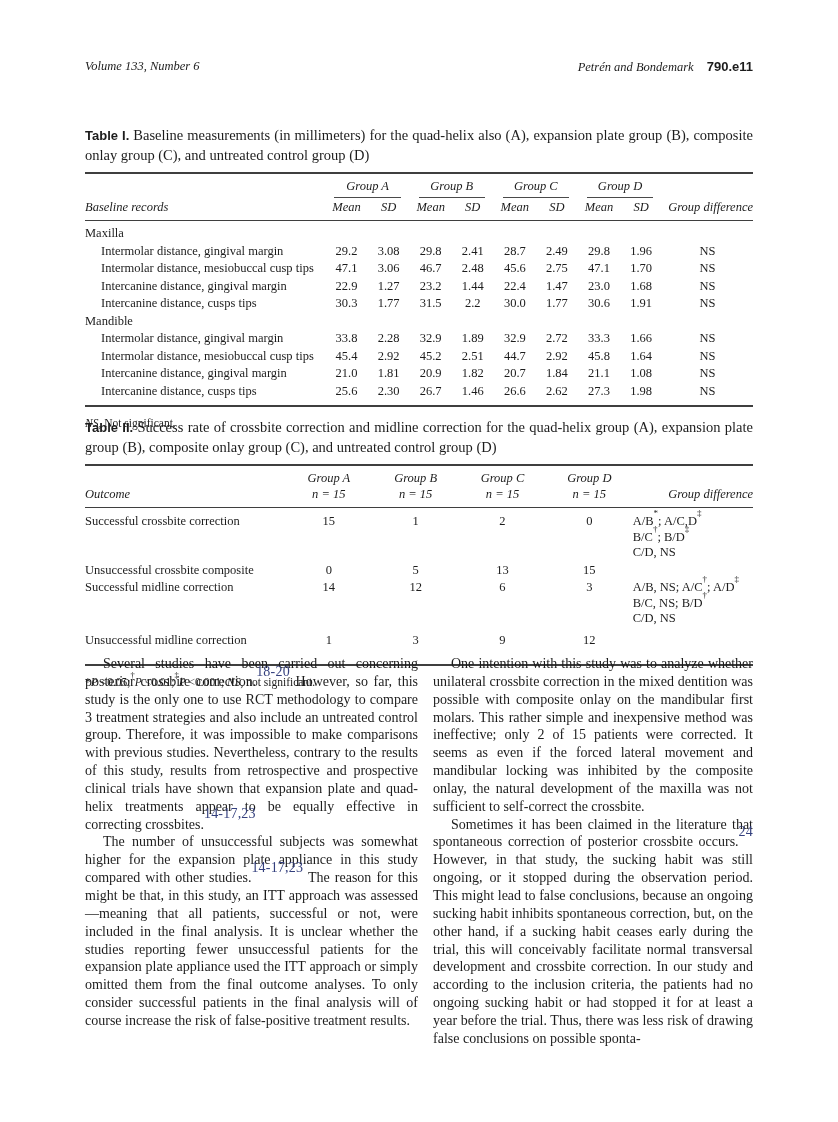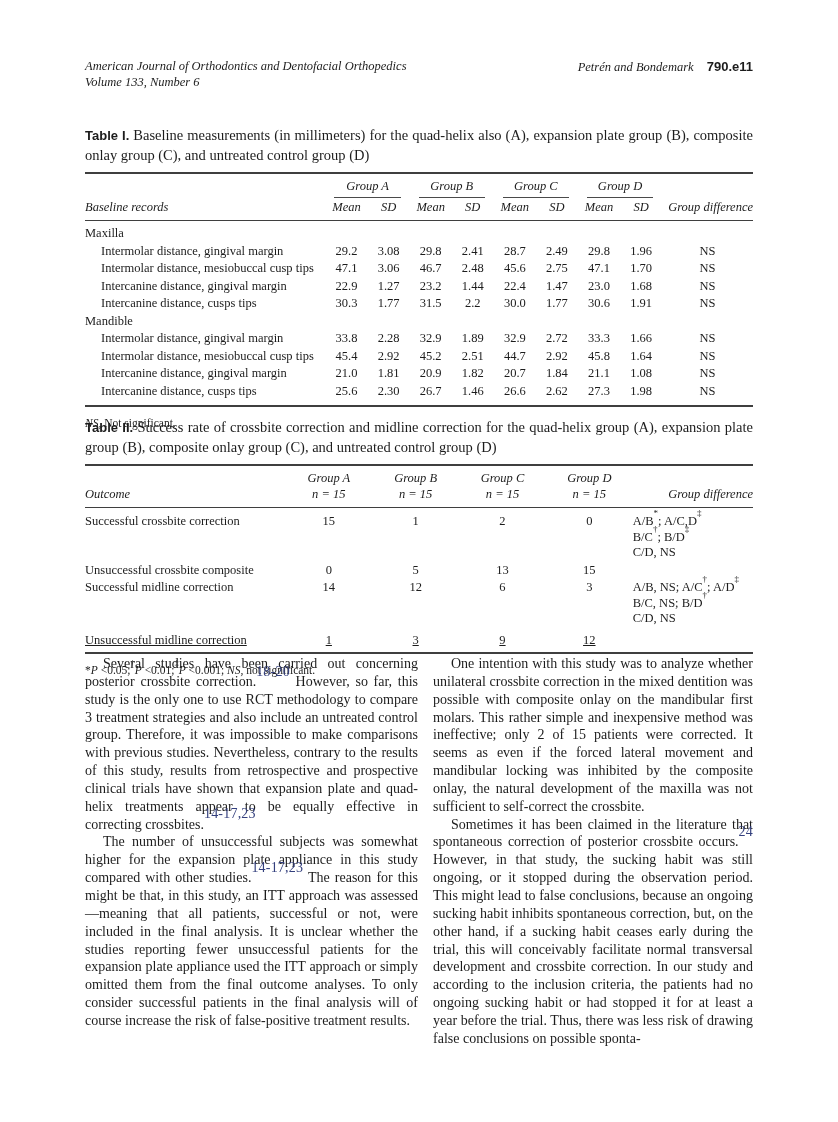--- a/index.html
+++ b/index.html
@@ -48,21 +48,21 @@
   
   #table2 thead th { border-bottom:1.5px solid #3f3f3f; font-style:italic; padding:5px 0 5px 0; }
   #table2 th.outcome-hd { text-align:left; vertical-align:bottom; }
   #table2 th.grp2 { text-align:center; }
   #table2 th.diff-hd2 { text-align:right; vertical-align:bottom; white-space:nowrap; }
   #table2 td.outcome { text-align:left; white-space:nowrap; }
   #table2 td.val2 { text-align:center; }
   #table2 td.diff2 { text-align:left; }
   #table2 td.diff2 .ln { display:block; white-space:nowrap; }
   #table2 tbody tr:first-child td { padding-top:6px; }
-  #table2 tbody tr:nth-child(4) td { padding-top:5px; padding-bottom:4px;text-decoration:underline; }
+  #table2 tbody tr:nth-child(4) td { padding-top:5px; padding-bottom:16px; }
 
   .footnote { margin:9px 0 0 0; font-size:11.5px; line-height:14px; }
   .footnote .it { font-style:italic; }
   sup.fn-sup { font-size:8.5px; line-height:0; position:relative; top:-3.5px; }
   sup.mark { font-size:9px; line-height:0; position:relative; top:-3.5px; }
 
   
   .columns { position:absolute; top:655px; left:85px; width:668px; }
   .col { position:absolute; top:0; }
   #col-left { left:0; width:333px; }
@@ -70,21 +70,20 @@
   .col p { margin:0; text-indent:18px; text-align:justify; font-size:14px; line-height:17.85px; }
   sup.cite { color:#333f7d; font-size:14px; line-height:0; position:relative; top:-4.5px; letter-spacing:0.2px; }
 </style>
 </head>
 <body>
 
 <div class="page">
 
   <header class="page-header">
     <div class="ph-left">
-      <div>American Journal of Orthodontics and Dentofacial Orthopedics</div>
       <div>Volume 133, Number 6</div>
     </div>
     <div class="ph-right">
       <span class="authors">Petrén and Bondemark</span>
       <span class="pageno">790.e11</span>
     </div>
   </header>
 
   <section class="tbl-block" id="table1-block">
     <p class="caption"><span class="tlabel">Table I.</span>

